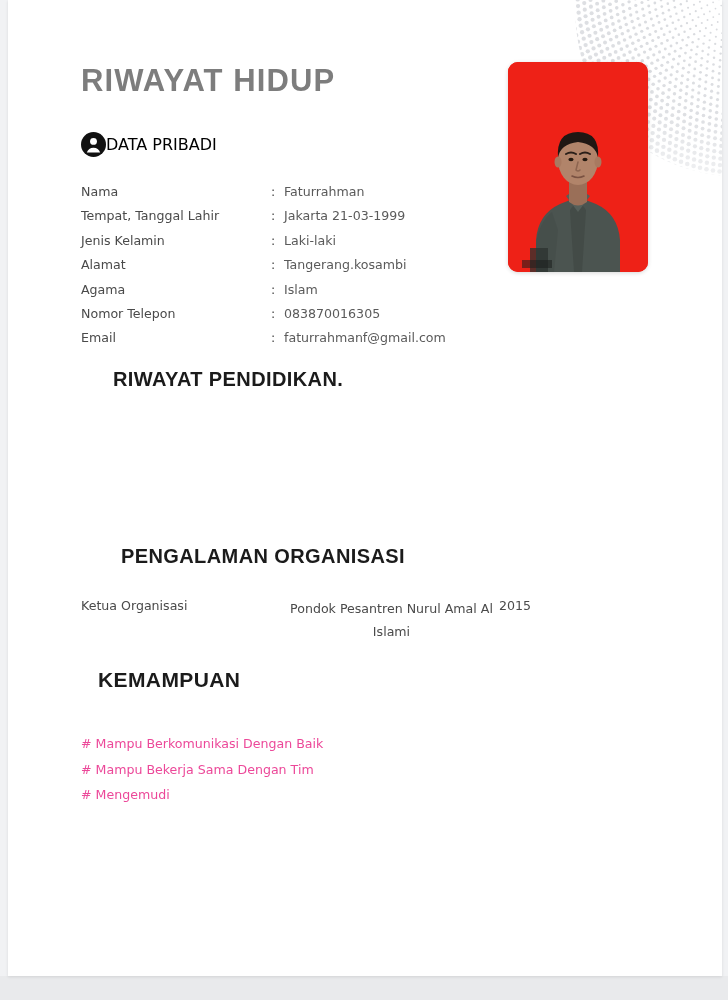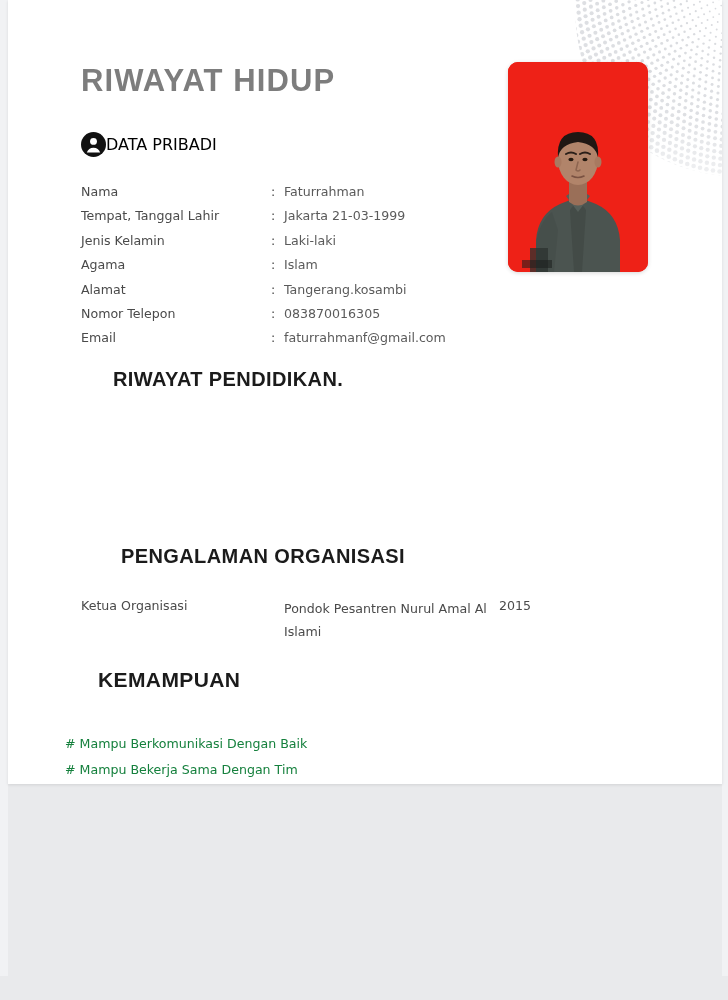--- a/index.html
+++ b/index.html
@@ -13,21 +13,21 @@
     font-family: "DejaVu Sans", sans-serif;
     overflow: hidden;
   }
 
   
   #page {
     position: absolute;
     left: 8px;
     top: 0;
     width: 714px;
-    height: 784px;
+    height: 976px;
     background: #ffffff;
     overflow: hidden;
     box-shadow: 0 1px 3px rgba(0,0,0,0.10);
     text-decoration: underline;
   }
   #left-edge {
     position: absolute;
     left: 0;
     top: 0;
     width: 8px;
@@ -136,30 +136,30 @@
     position: absolute;
     left: 73px;
     top: 598px;
     border-collapse: collapse;
     font-size: 12.6px;
     color: #4a4a4a;
     font-family: "DejaVu Sans", sans-serif;
   }
   #org-table td { vertical-align: top; padding: 0; }
   .org-role { width: 203px; white-space: nowrap; }
-  .org-place { width: 215px; line-height: 1.82; }
+  .org-place { width: 215px; line-height: 1.82; text-align: center; }
   .org-year { white-space: nowrap; }
 
   
   #skill-list {
     position: absolute;
-    left: 57px;
+    left: 73px;
     top: 736px;
     font-size: 12.6px;
-    color: #15803d;
+    color: #ec4899;
     font-family: "DejaVu Sans", sans-serif;
   }
   .skill-item {
     margin-bottom: 10.5px;
     white-space: nowrap;
   }
 
   
   #photo {
     position: absolute;
@@ -1142,28 +1142,28 @@
           <td class="pi-label">Tempat, Tanggal Lahir</td>
           <td class="pi-colon">:</td>
           <td class="pi-value">Jakarta 21-03-1999</td>
         </tr>
         <tr>
           <td class="pi-label">Jenis Kelamin</td>
           <td class="pi-colon">:</td>
           <td class="pi-value">Laki-laki</td>
         </tr>
         <tr>
+          <td class="pi-label">Alamat</td>
+          <td class="pi-colon">:</td>
+          <td class="pi-value">Tangerang.kosambi</td>
+        </tr>
+        <tr>
           <td class="pi-label">Agama</td>
           <td class="pi-colon">:</td>
           <td class="pi-value">Islam</td>
-        </tr>
-        <tr>
-          <td class="pi-label">Alamat</td>
-          <td class="pi-colon">:</td>
-          <td class="pi-value">Tangerang.kosambi</td>
         </tr>
         <tr>
           <td class="pi-label">Nomor Telepon</td>
           <td class="pi-colon">:</td>
           <td class="pi-value">083870016305</td>
         </tr>
         <tr>
           <td class="pi-label">Email</td>
           <td class="pi-colon">:</td>
           <td class="pi-value">faturrahmanf@gmail.com</td>

